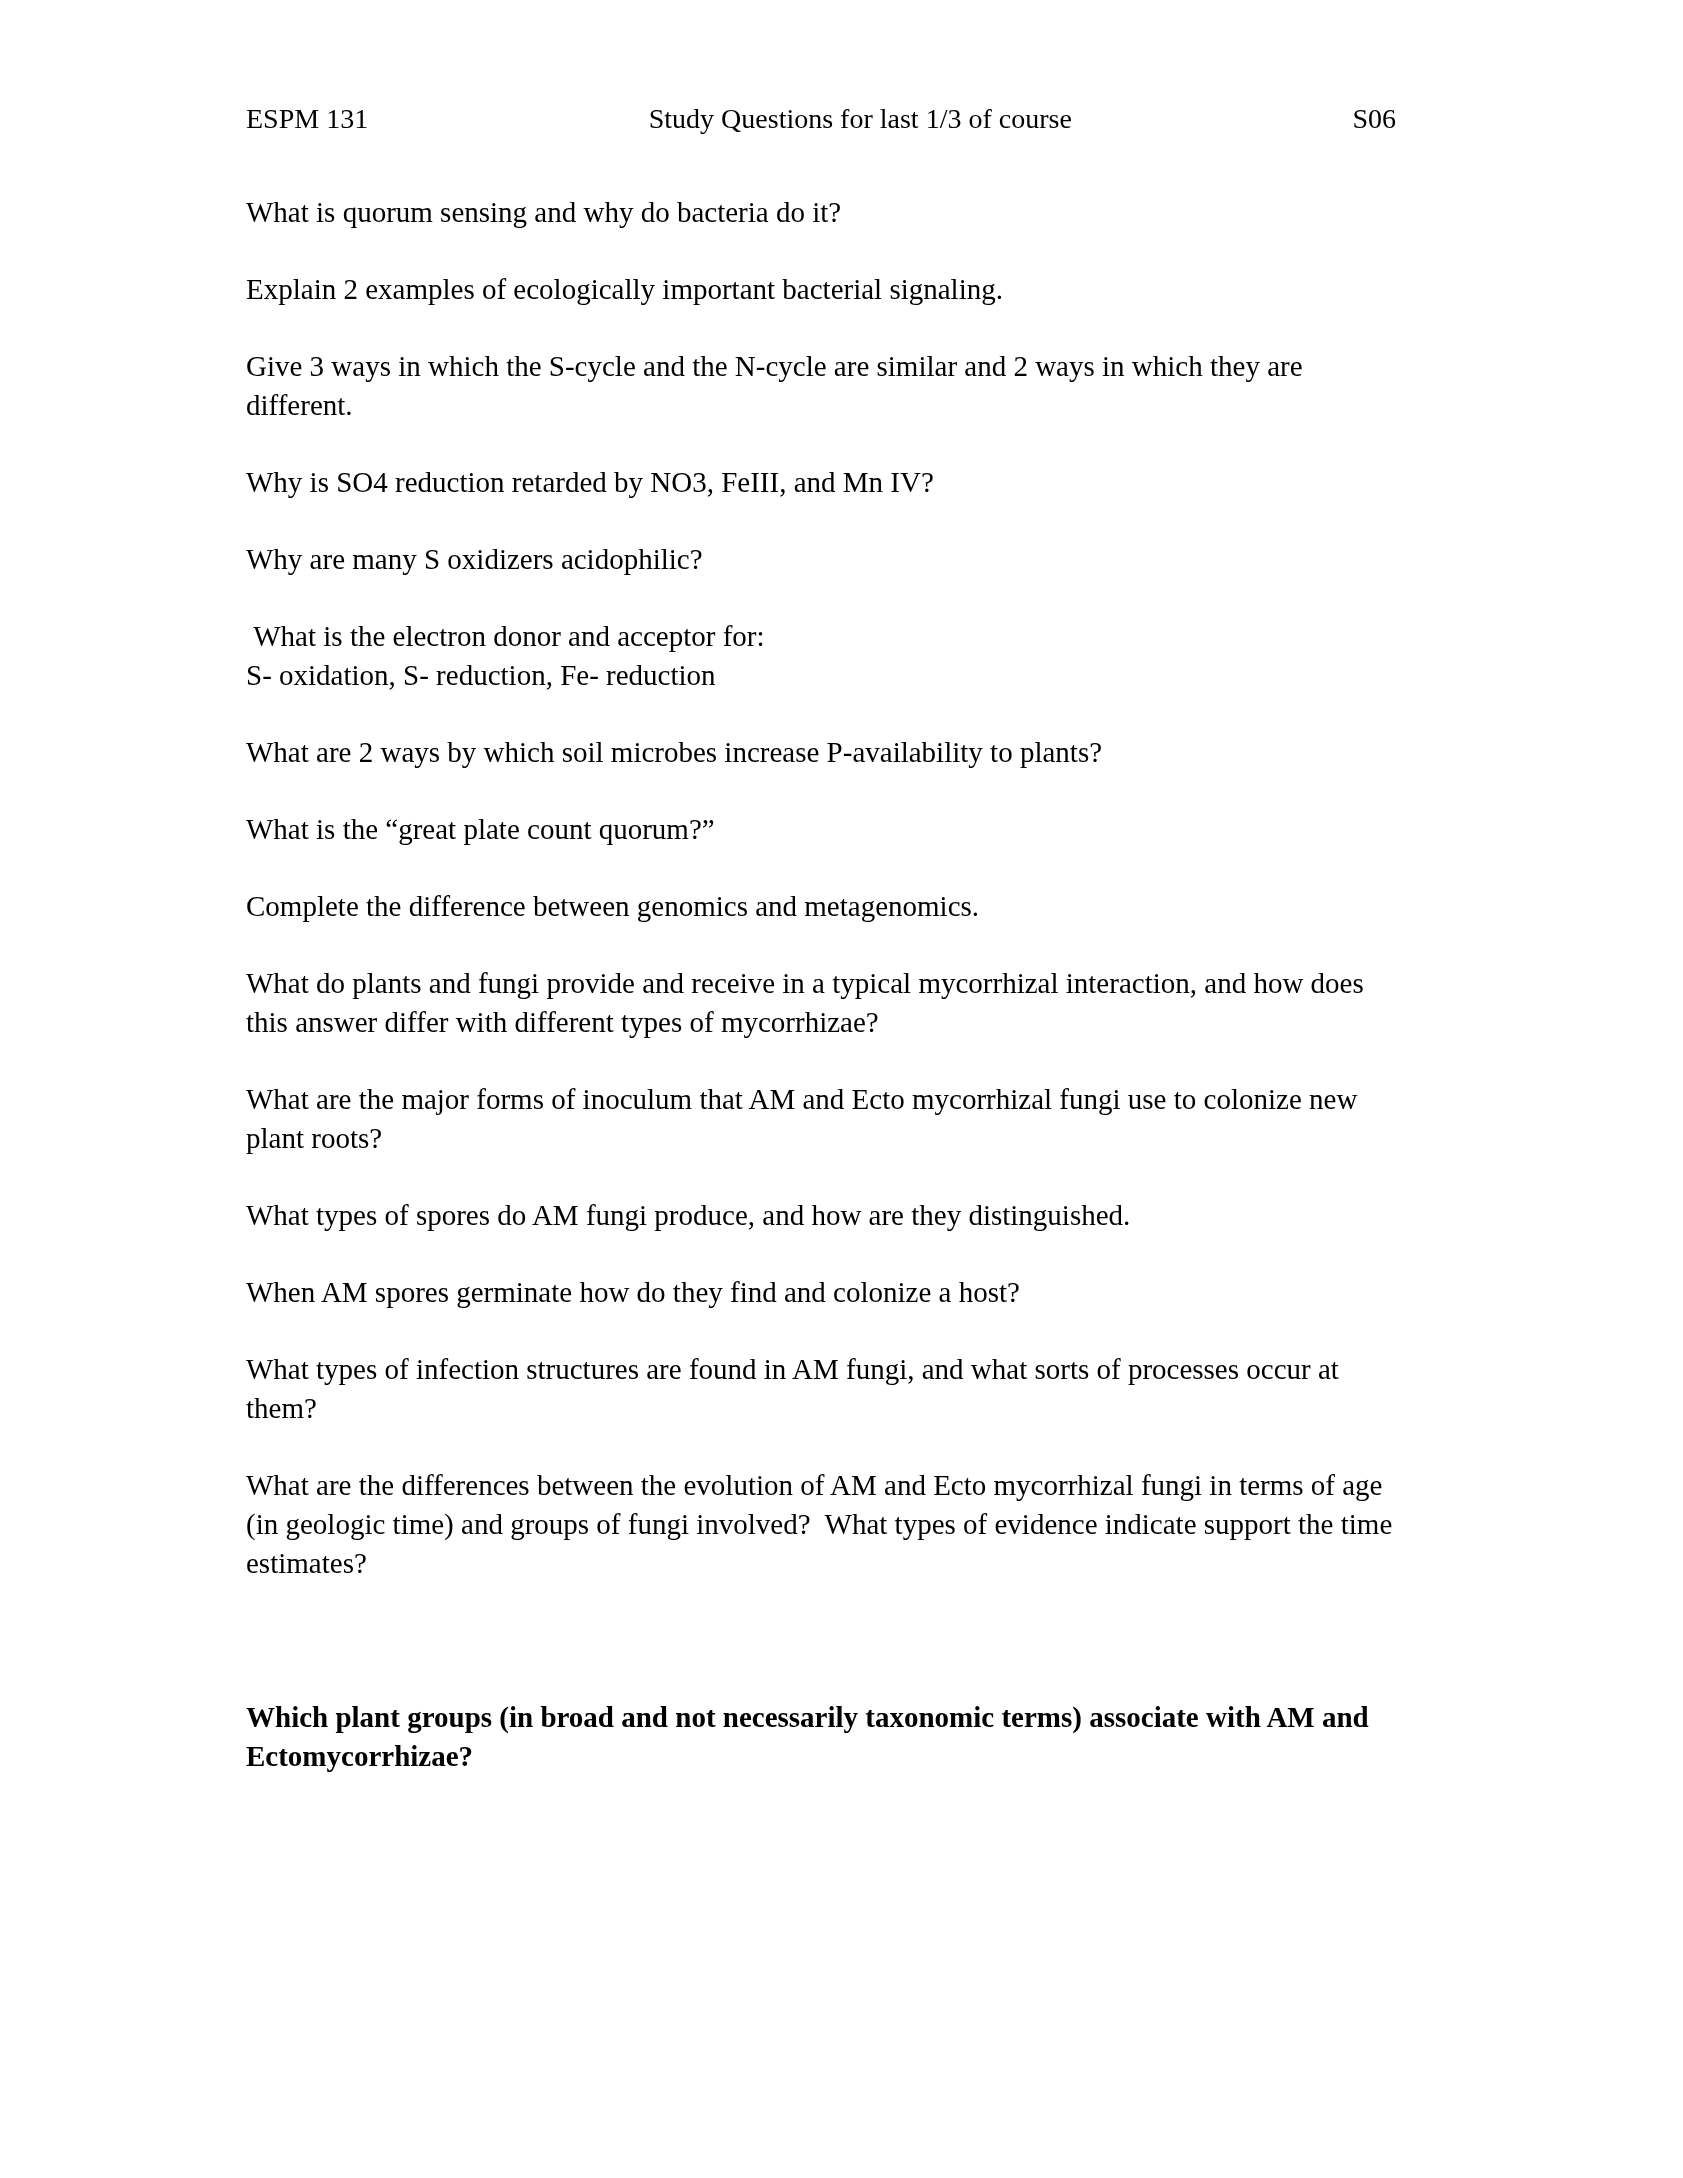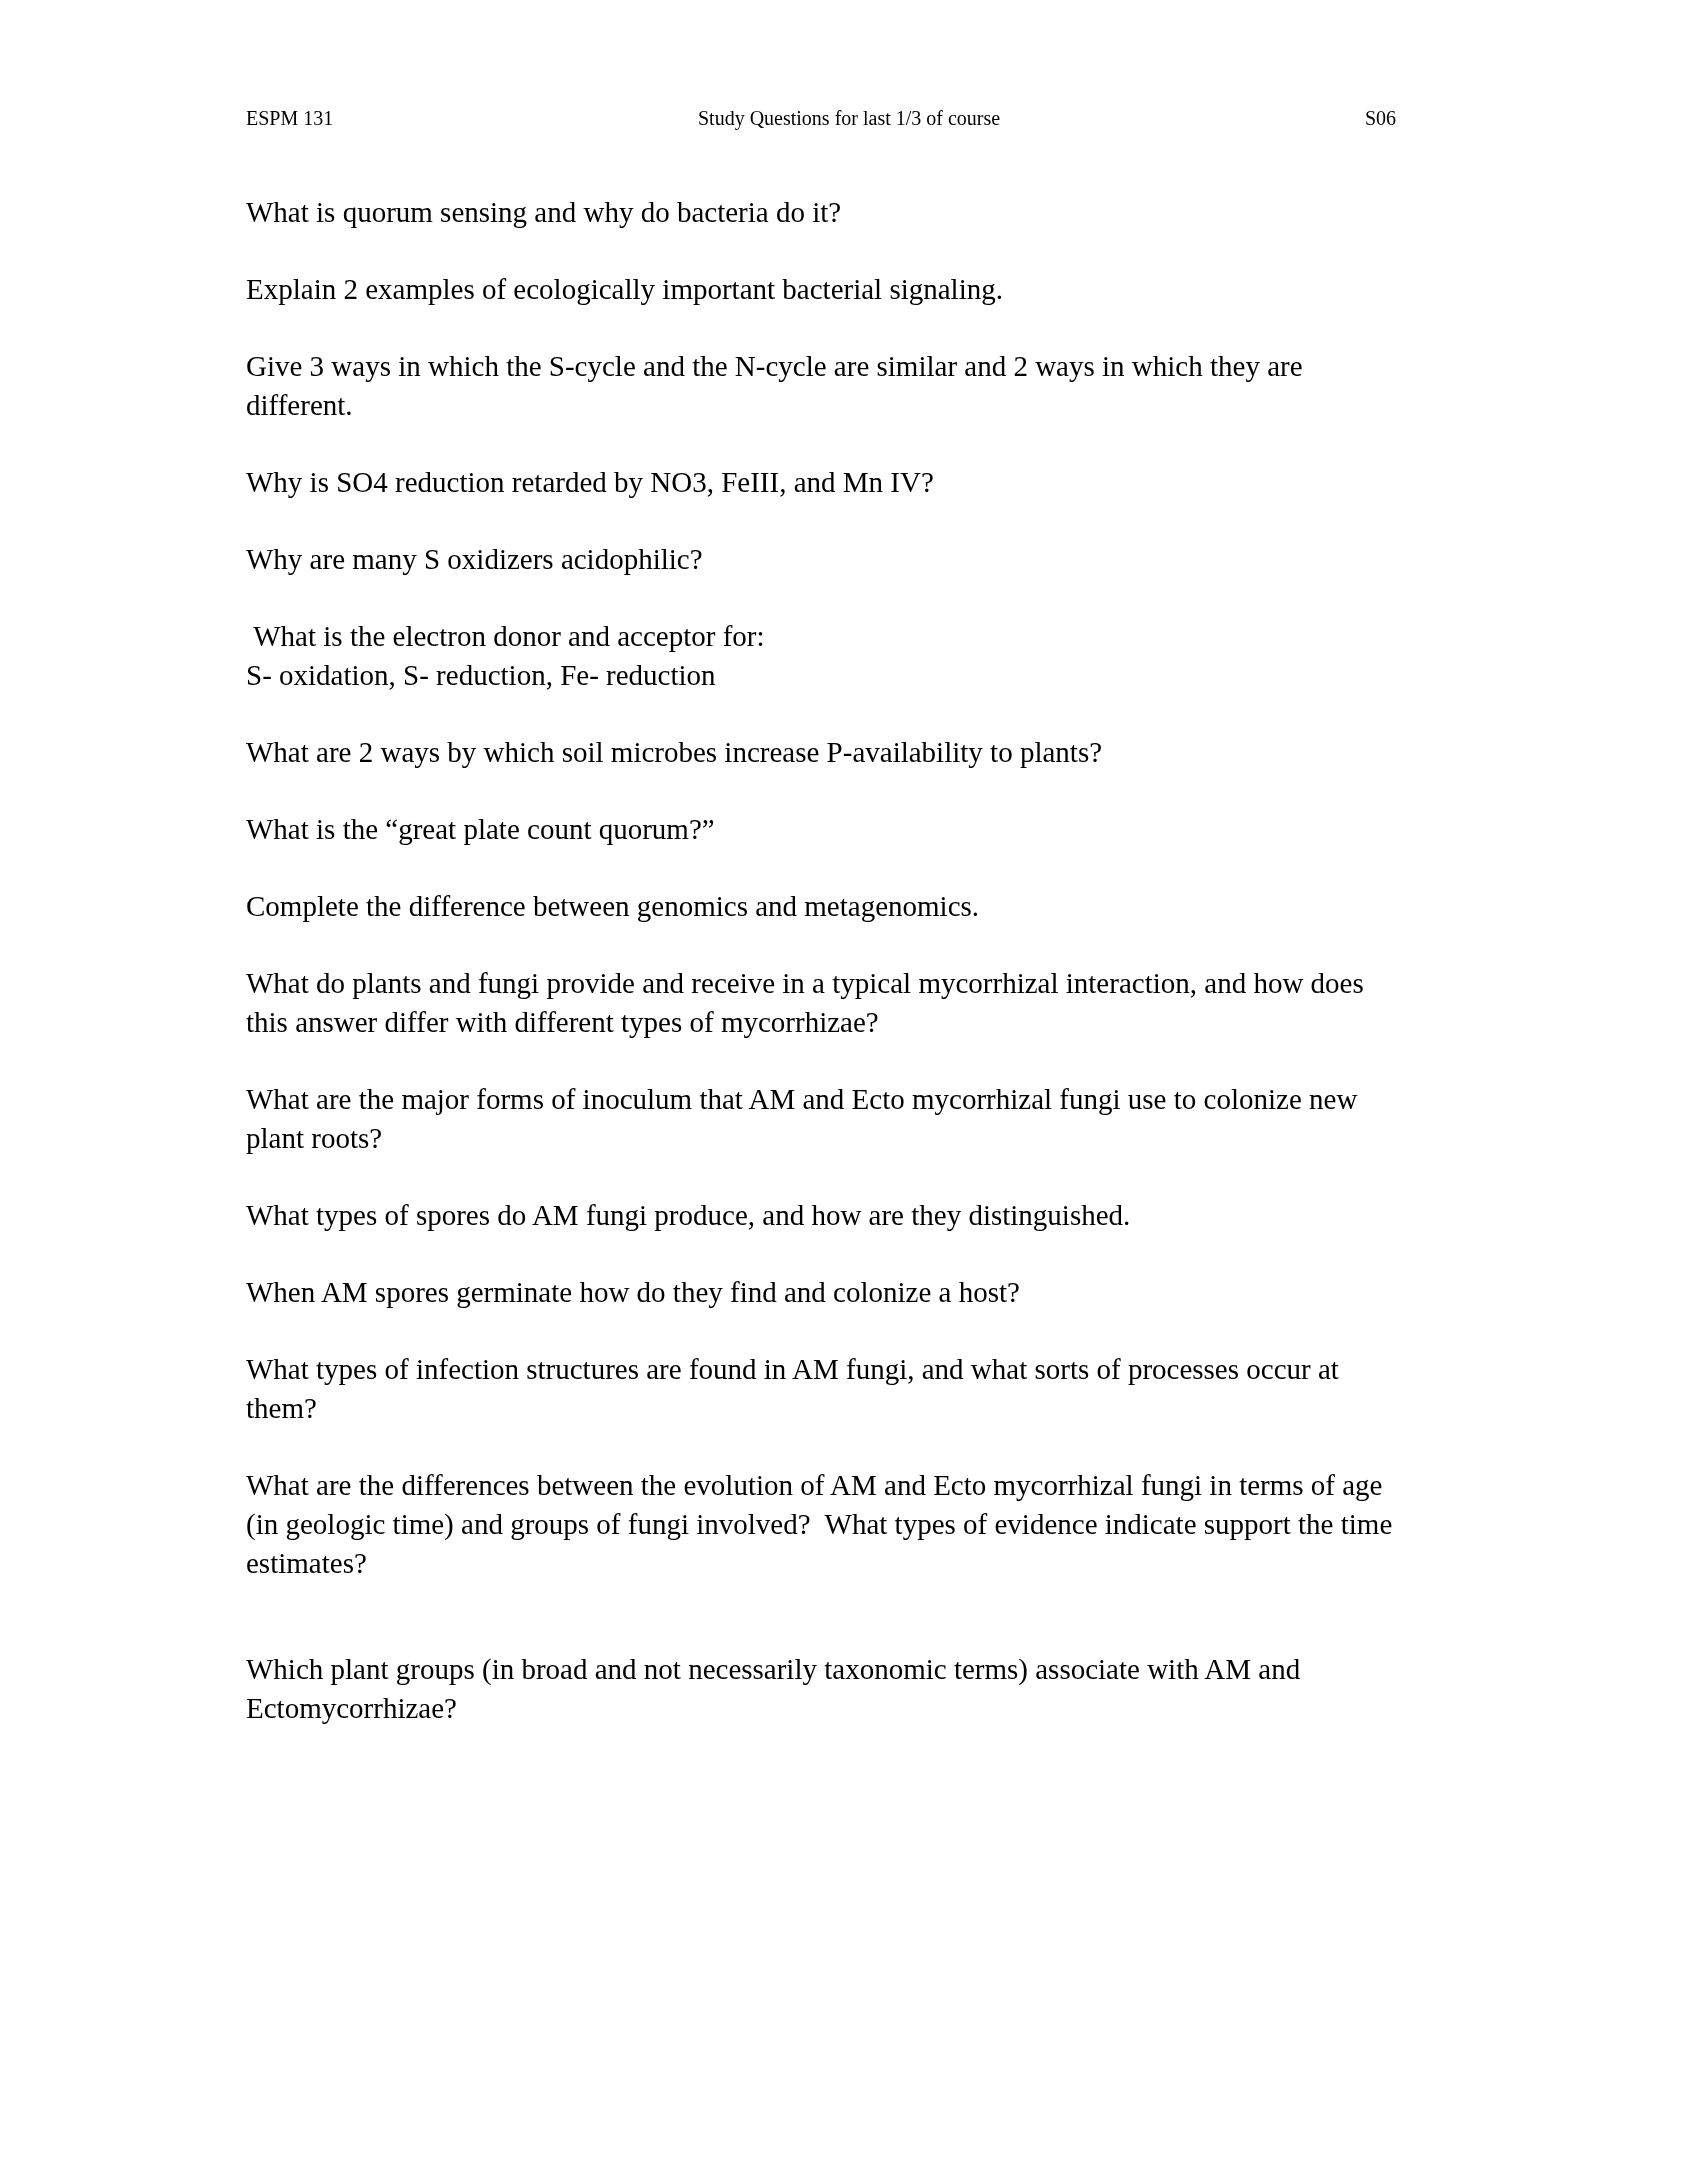--- a/index.html
+++ b/index.html
@@ -18,40 +18,41 @@
     box-sizing: border-box;
     width: 1683px;
     height: 2178px;
     padding: 99px 287px 79px 246px;
     background: #ffffff;
   }
   .doc-header {
     display: flex;
     justify-content: space-between;
     align-items: baseline;
-    font-size: 20px;
+    font-size: 28px;
     line-height: 39px;
     margin-bottom: 55px;
     white-space: pre;
   }
   .doc-header .mid {
     flex: 1;
     text-align: center;
   }
   .doc-header .left, .doc-header .right {
     flex: 0 0 auto;
   }
   .question {
     font-size: 29px;
     line-height: 39px;
     margin: 0 0 38px 0;
     white-space: pre-wrap;
   }
   .extra-gap {
-    margin-top: 67px;
+    margin-top: 115px;
+    font-weight: bold;
   }
 </style>
 </head>
 <body>
 
 <div class="page">
 
   <div class="doc-header">
     <span class="left">ESPM 131</span>
     <span class="mid">Study Questions for last 1/3 of course</span>

